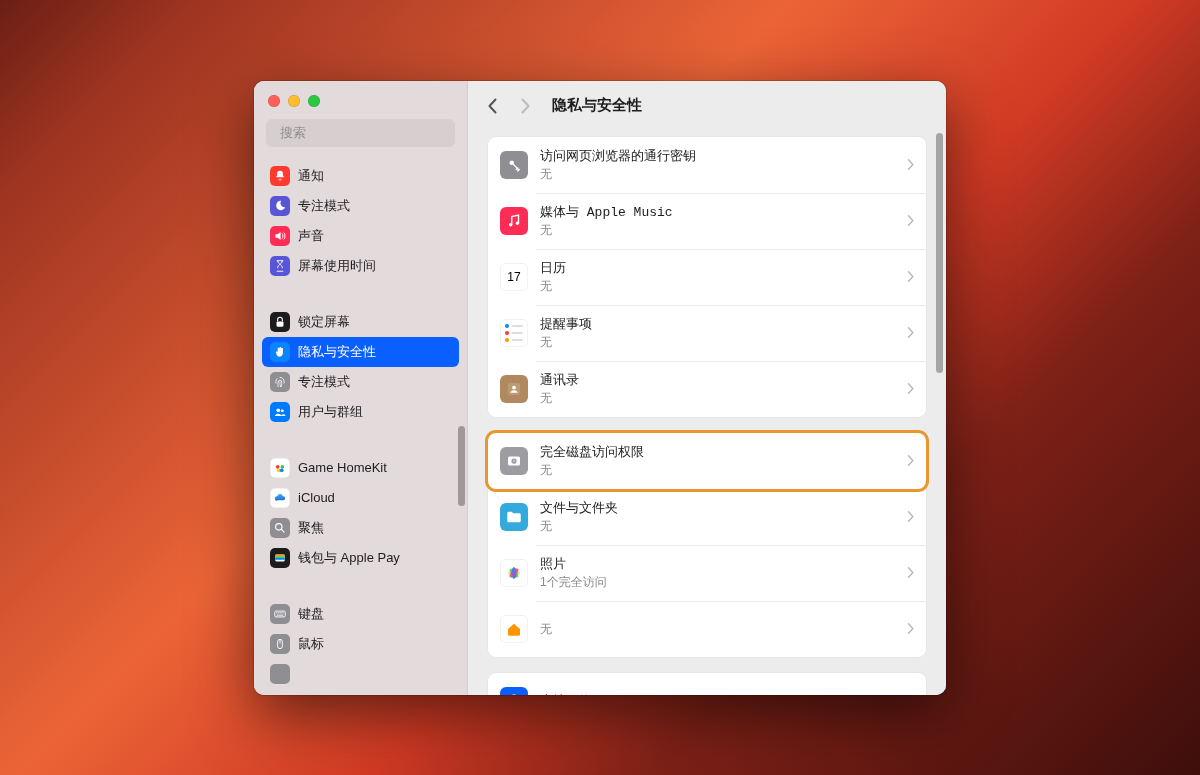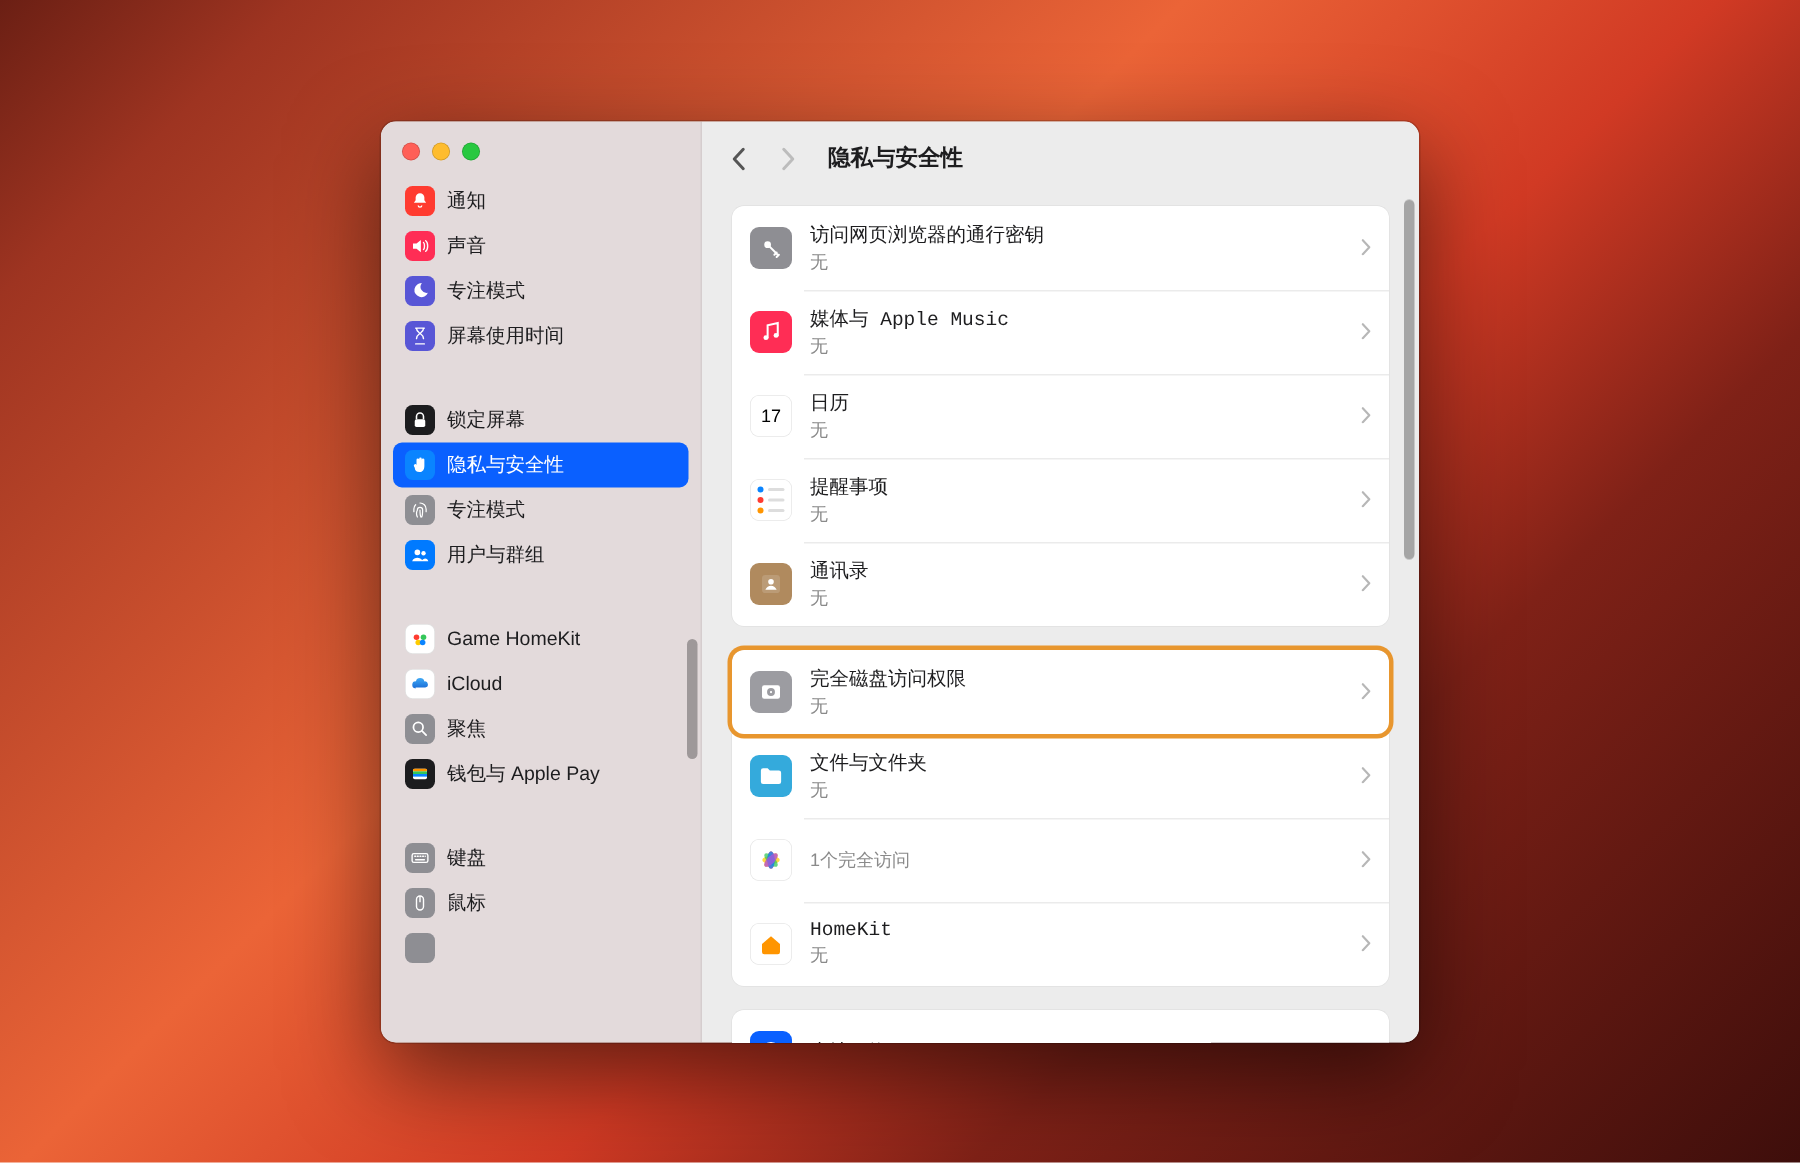--- a/index.html
+++ b/index.html
@@ -116,47 +116,56 @@
 <body>
 
 <div class="window">
 
   <div class="sidebar">
     <div class="traffic">
       <div class="tl red"></div>
       <div class="tl yellow"></div>
       <div class="tl green"></div>
     </div>
+    <div class="search-wrap">
+      <div class="search">
+        <svg width="13" height="13" viewBox="0 0 16 16" fill="none">
+          <circle cx="7" cy="7" r="5" stroke="#888" stroke-width="1.6"></circle>
+            <line x1="11" y1="11" x2="14.5" y2="14.5" stroke="#888" stroke-width="1.6" stroke-linecap="round"></line>
+        </svg>
+        <input placeholder="搜索" style="">
+      </div>
+    </div>
     <div class="side-scroll" id="side-scroll">
         <div class="side-group">
           <div class="side-item">
             <div class="sicon" style="background: rgb(255, 59, 48);">
               <svg width="14" height="14" viewBox="0 0 24 24" fill="none">
                 <path d="M12 3a5 5 0 0 0-5 5v3l-2 3h14l-2-3V8a5 5 0 0 0-5-5Z" fill="#fff"></path>
                 <path d="M10 17a2 2 0 0 0 4 0" stroke="#fff" stroke-width="1.6"></path>
               </svg>
             </div>
             <span>通知</span>
           </div>
           <div class="side-item">
+            <div class="sicon" style="background: rgb(88, 86, 214);">
+              <svg width="14" height="14" viewBox="0 0 24 24" fill="none">
+                <path d="M14 3a8 8 0 1 0 7 11 7 7 0 0 1-7-11Z" fill="#fff"></path>
+              </svg>
+            </div>
+            <span>专注模式</span>
+          </div>
+          <div class="side-item">
             <div class="sicon" style="background: rgb(255, 45, 85);">
               <svg width="14" height="14" viewBox="0 0 24 24" fill="none">
                 <path d="M4 9v6h4l5 4V5L8 9H4Z" fill="#fff"></path>
                 <path d="M16 8c1.5 1 1.5 7 0 8M18.5 6c3 2 3 10 0 12" stroke="#fff" stroke-width="1.6" stroke-linecap="round"></path>
               </svg>
             </div>
             <span>声音</span>
-          </div>
-          <div class="side-item">
-            <div class="sicon" style="background: rgb(88, 86, 214);">
-              <svg width="14" height="14" viewBox="0 0 24 24" fill="none">
-                <path d="M14 3a8 8 0 1 0 7 11 7 7 0 0 1-7-11Z" fill="#fff"></path>
-              </svg>
-            </div>
-            <span>专注模式</span>
           </div>
           <div class="side-item">
             <div class="sicon" style="background: rgb(88, 86, 214);">
               <svg width="14" height="14" viewBox="0 0 24 24" fill="none">
                 <path d="M7 3h10M7 21h10M8 3c0 4 3 5 4 6s4 2 4 6M16 3c0 4-3 5-4 6s-4 2-4 6" stroke="#fff" stroke-width="1.6" stroke-linecap="round"></path>
               </svg>
             </div>
             <span>屏幕使用时间</span>
           </div>
         </div>
@@ -446,40 +455,40 @@
                     <ellipse rx="3" ry="7" fill="#FF9500" opacity=".75" transform="rotate(45)"></ellipse>
                     <ellipse rx="3" ry="7" fill="#FFCC00" opacity=".75" transform="rotate(90)"></ellipse>
                     <ellipse rx="3" ry="7" fill="#34C759" opacity=".75" transform="rotate(135)"></ellipse>
                     <ellipse rx="3" ry="7" fill="#0A84FF" opacity=".75" transform="rotate(180)"></ellipse>
                     <ellipse rx="3" ry="7" fill="#AF52DE" opacity=".75" transform="rotate(225)"></ellipse>
                   </g>
                 </svg>
               </div>
             </div>
             <div class="labels">
+              <div class="title">照片</div>
               <div class="sub">1个完全访问</div>
             </div>
             <div class="trailing">
               <span class="chev">
                 <svg width="7" height="11" viewBox="0 0 8 14">
                   <path d="M1.5 1 7 7l-5.5 6" stroke="#b7b7b7" stroke-width="1.8" fill="none" stroke-linecap="round" stroke-linejoin="round"></path>
                 </svg>
               </span>
             </div>
           </div>
           <div class="row">
             <div class="ricon" style="background: transparent; box-shadow: none;">
               <div style="width:28px;height:28px;background:#fff;border-radius:6px;box-shadow:inset 0 0 0 .5px rgba(0,0,0,.1);display:flex;align-items:center;justify-content:center;">
                 <svg width="18" height="18" viewBox="0 0 24 24">
                   <path d="M4 12 12 5l8 7v7a2 2 0 0 1-2 2H6a2 2 0 0 1-2-2v-7Z" fill="#FF9500"></path>
                 </svg>
               </div>
             </div>
             <div class="labels">
-              <div class="title">HomeKit</div>
               <div class="sub">无</div>
             </div>
             <div class="trailing">
               <span class="chev">
                 <svg width="7" height="11" viewBox="0 0 8 14">
                   <path d="M1.5 1 7 7l-5.5 6" stroke="#b7b7b7" stroke-width="1.8" fill="none" stroke-linecap="round" stroke-linejoin="round"></path>
                 </svg>
               </span>
             </div>
           </div>

